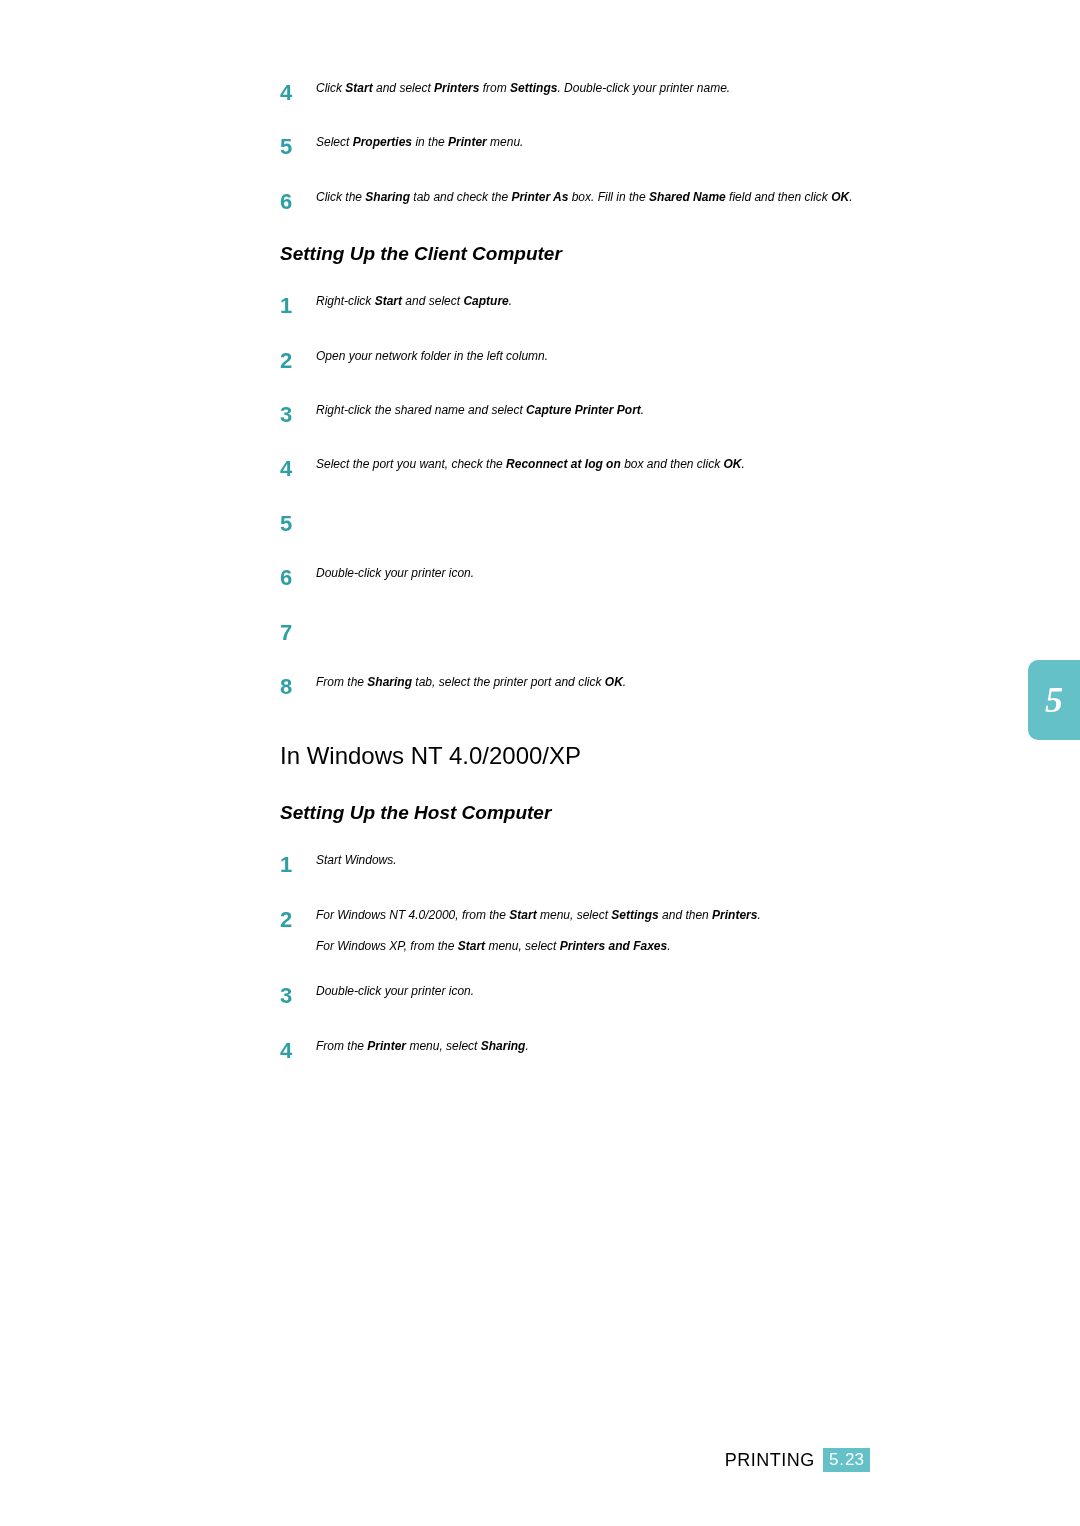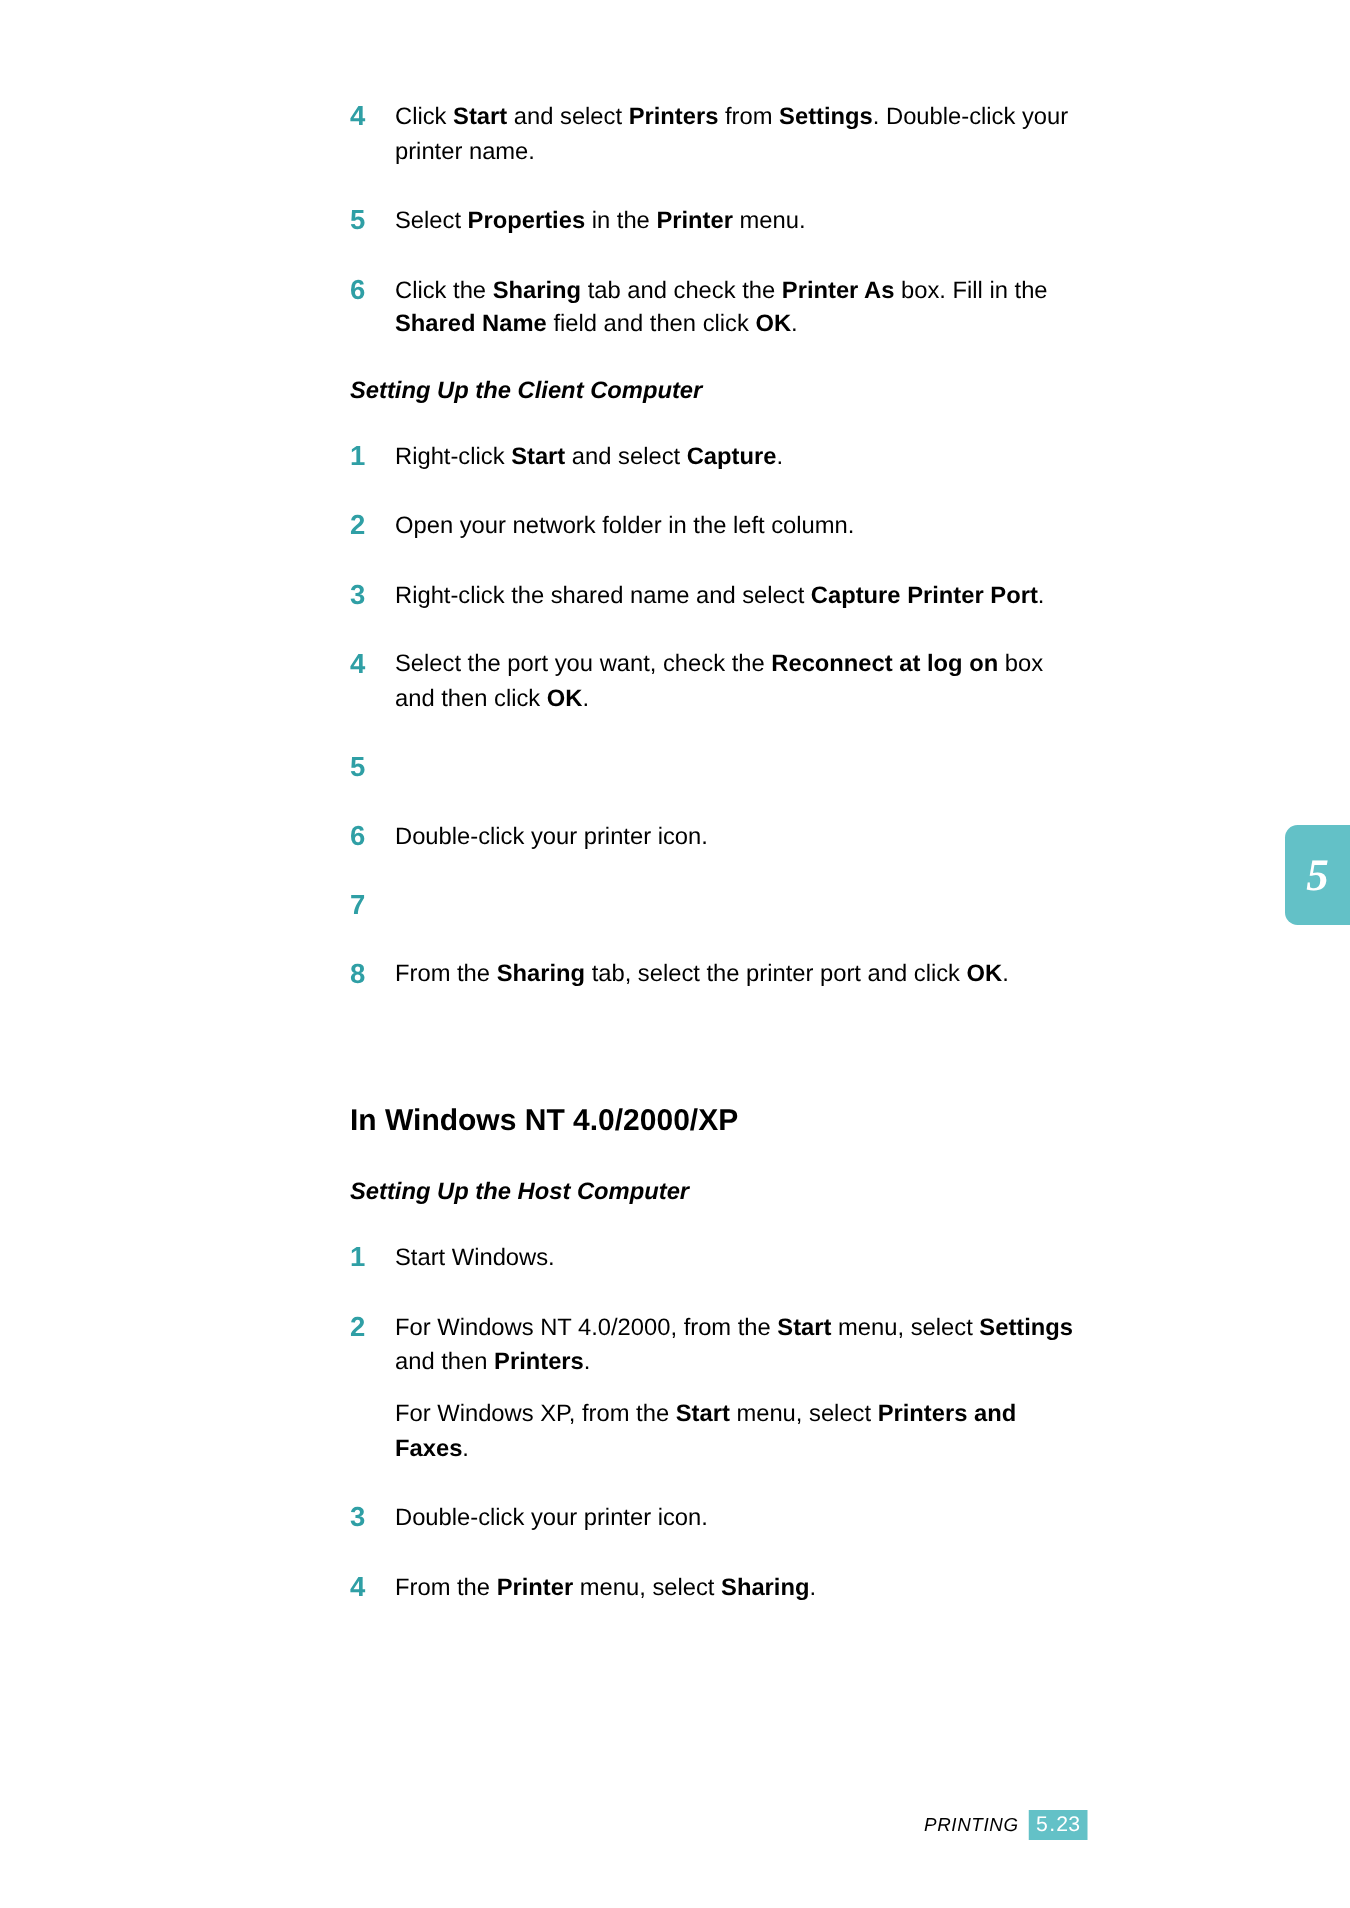--- a/index.html
+++ b/index.html
@@ -23,38 +23,39 @@
   .step-num {
     font-family: Verdana, Geneva, sans-serif;
     font-weight: bold;
     font-size: 22px;
     color: #2f9fa5;
     width: 36px;
     flex-shrink: 0;
     line-height: 1.2;
   }
   .step-body {
-    font-size: 19px;
+    font-size: 12px;
     line-height: 1.45;
     color: #000;
+    font-style: italic;
   }
   .step-body b { font-weight: bold; }
   .subhead {
     font-size: 19px;
     font-weight: bold;
     color: #000;
     margin-top: 28px;
     margin-bottom: 28px;
     font-style: italic;
   }
   .sect-head {
     font-size: 24px;
-    font-weight: bold;
+    font-weight: normal;
     color: #000;
-    margin-top: 90px;
+    margin-top: 42px;
     margin-bottom: 32px;
   }
   .paragap { height: 14px; }
   .side-tab {
     position: absolute;
     right: 0;
     top: 660px;
     width: 52px;
     height: 80px;
     background: #63c1c7;
@@ -74,23 +75,22 @@
     bottom: 54px;
     right: 210px;
     display: flex;
     align-items: center;
     gap: 8px;
   }
   .footer-label {
     font-family: Verdana, Geneva, sans-serif;
     font-variant: small-caps;
     letter-spacing: 0.5px;
-    font-size: 15px;
+    font-size: 18px;
     color: #000;
-    font-style: italic;
   }
   .page-badge {
     background: #63c1c7;
     color: #ffffff;
     font-size: 17px;
     padding: 2px 6px;
     display: flex;
     align-items: baseline;
   }
   .page-badge .chap {

